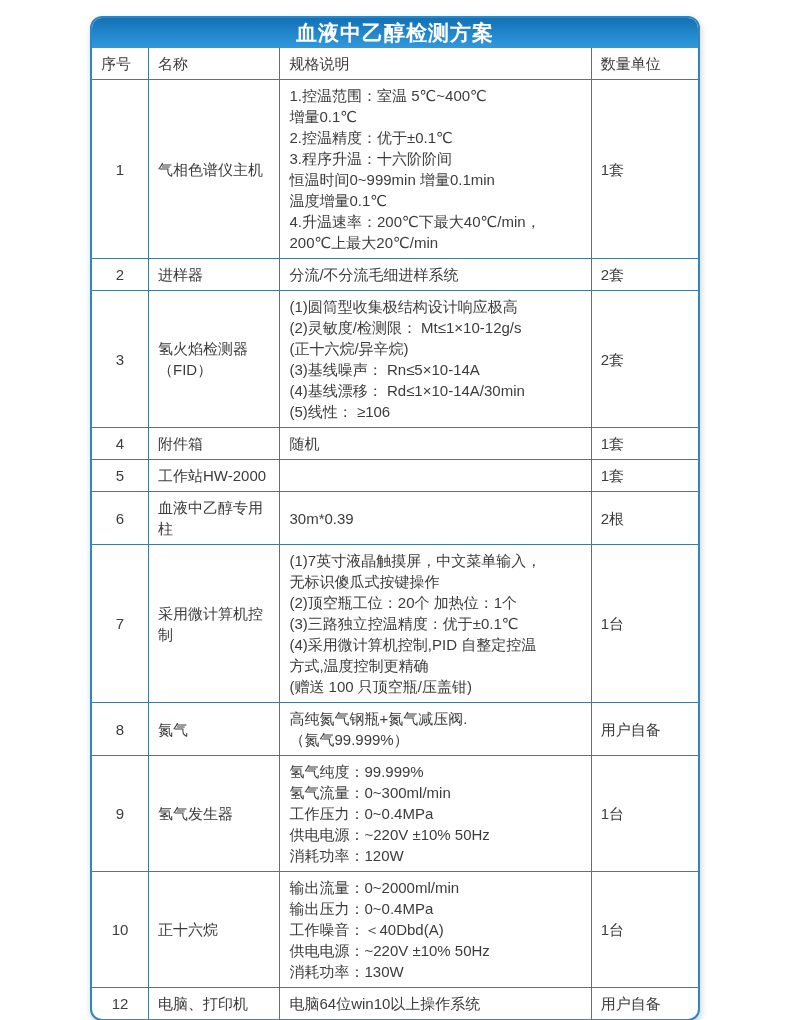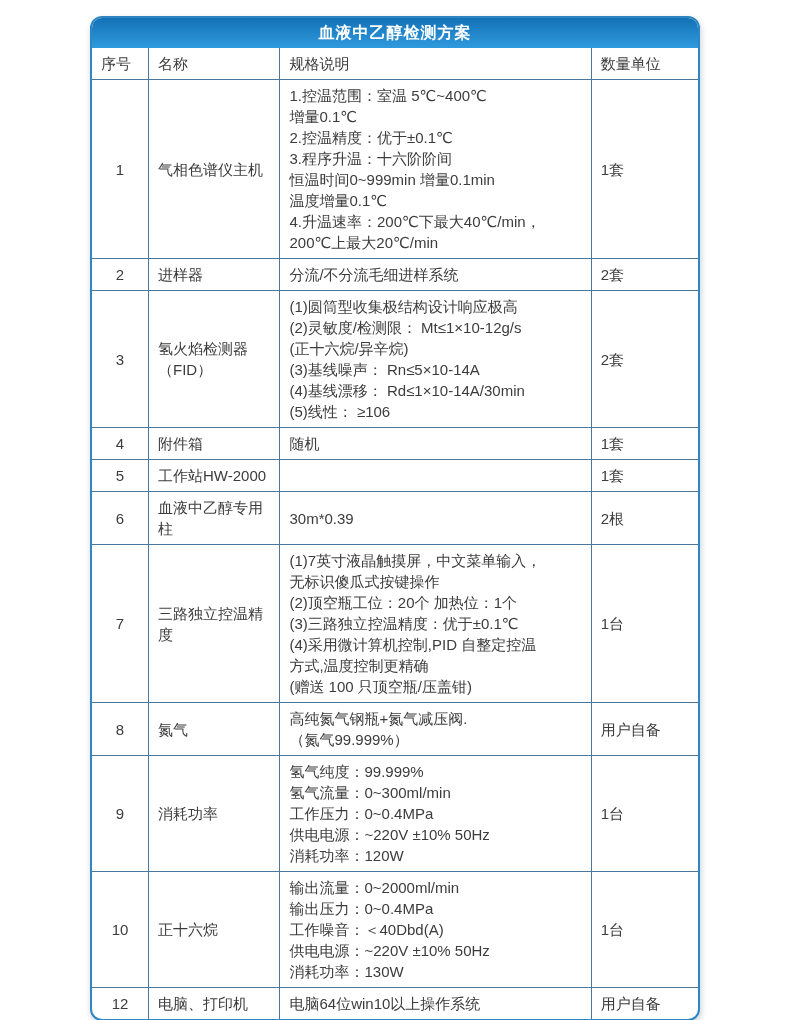--- a/index.html
+++ b/index.html
@@ -13,21 +13,21 @@
     margin:16px auto 0;
     border:2px solid #2e86c3;
     border-radius:12px;
     overflow:hidden;
     background:#ffffff;
     box-shadow:1px 3px 6px rgba(130,150,170,0.45);
   }
   .title-bar{
     background:linear-gradient(180deg,#1471b6 0%,#2f9ade 100%);
     color:#ffffff;
-    font-size:16px;
+    font-size:21px;
     font-weight:700;
     text-align:center;
     height:30px;
     line-height:30px;
     letter-spacing:1px;
   }
   table.spec-table{
     width:100%;
     border-collapse:collapse;
     border-style:hidden; 
@@ -121,40 +121,40 @@
         <td class="c-qty">1套</td>
       </tr>
       <tr>
         <td class="c-no">6</td>
         <td class="c-name">血液中乙醇专用柱</td>
         <td class="c-spec">30m*0.39</td>
         <td class="c-qty">2根</td>
       </tr>
       <tr>
         <td class="c-no">7</td>
-        <td class="c-name">三路独立控温精度</td>
+        <td class="c-name">采用微计算机控制</td>
         <td class="c-spec">(1)7英寸液晶触摸屏，中文菜单输入，
 无标识傻瓜式按键操作
 (2)顶空瓶工位：20个 加热位：1个
 (3)三路独立控温精度：优于±0.1℃
 (4)采用微计算机控制,PID 自整定控温
 方式,温度控制更精确
 (赠送 100 只顶空瓶/压盖钳)</td>
         <td class="c-qty">1台</td>
       </tr>
       <tr>
         <td class="c-no">8</td>
         <td class="c-name">氮气</td>
         <td class="c-spec">高纯氮气钢瓶+氮气减压阀.
 （氮气99.999%）</td>
         <td class="c-qty">用户自备</td>
       </tr>
       <tr>
         <td class="c-no">9</td>
-        <td class="c-name">消耗功率</td>
+        <td class="c-name">氢气发生器</td>
         <td class="c-spec">氢气纯度：99.999%
 氢气流量：0~300ml/min
 工作压力：0~0.4MPa
 供电电源：~220V ±10% 50Hz
 消耗功率：120W</td>
         <td class="c-qty">1台</td>
       </tr>
       <tr>
         <td class="c-no">10</td>
         <td class="c-name">正十六烷</td>

